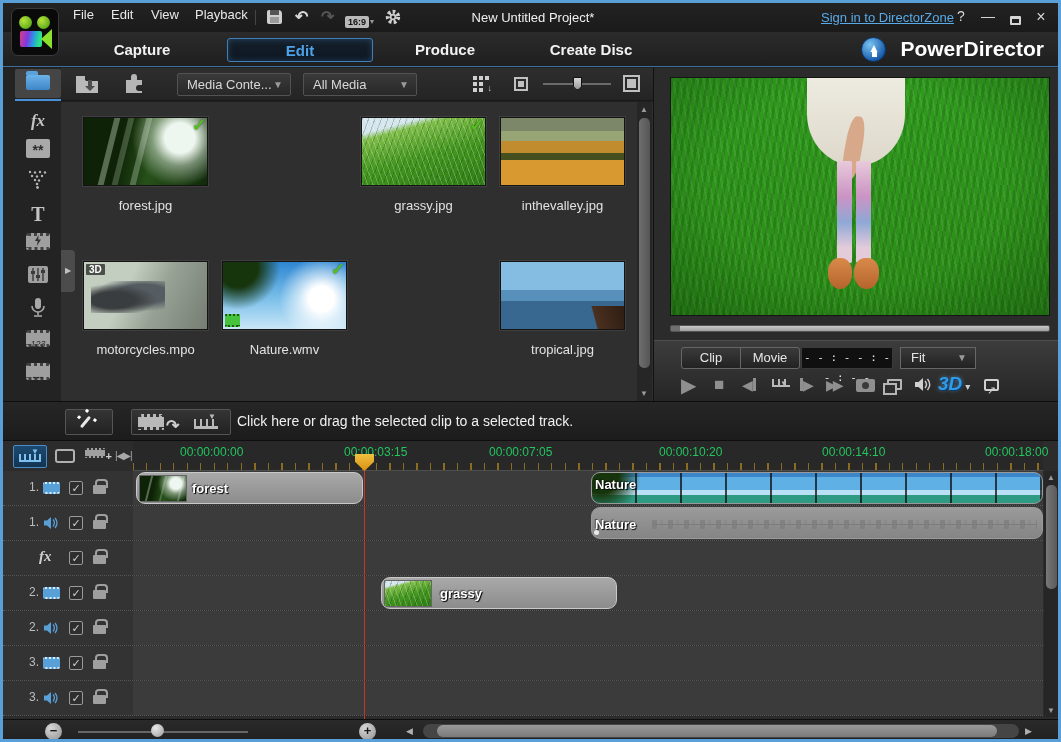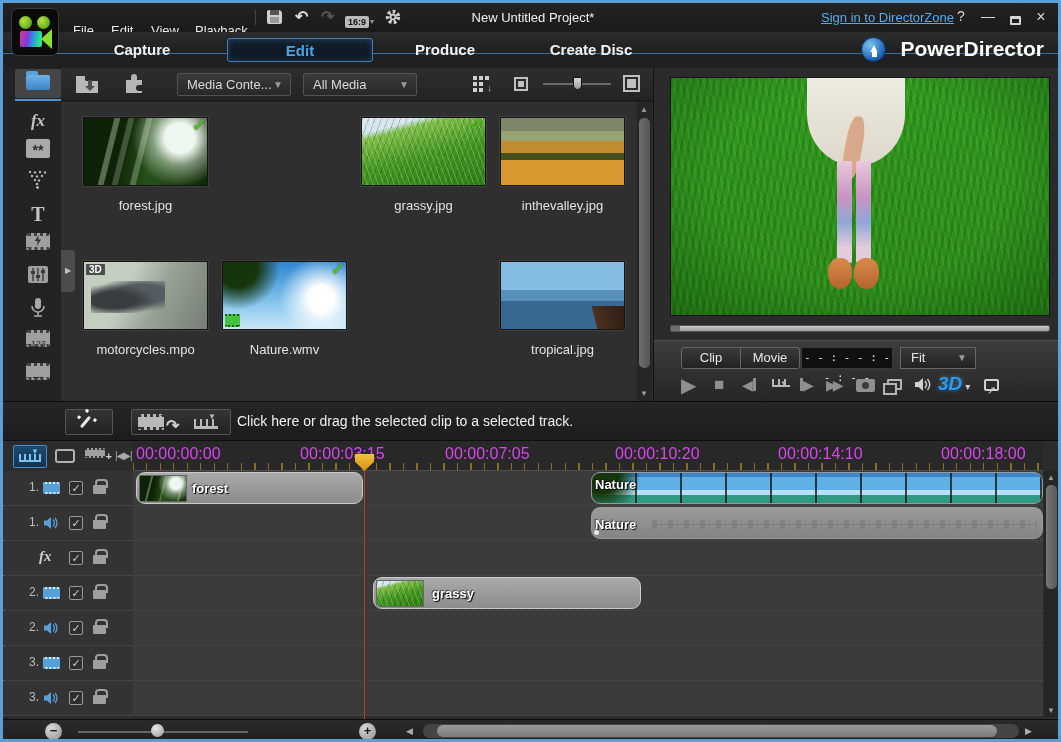--- a/index.html
+++ b/index.html
@@ -4,34 +4,34 @@
 <style>
   *{margin:0;padding:0;box-sizing:border-box;font-family:"Liberation Sans",sans-serif;}
   html,body{background:#888;}
   #win{position:relative;width:1061px;height:742px;background:#202020;border:3px solid #5b9fd8;overflow:hidden;}
   
   #titlebar{position:absolute;left:0;top:0;width:100%;height:29px;background:linear-gradient(#232323,#1a1a1a);}
   #appicon{position:absolute;left:8px;top:5px;width:48px;height:48px;background:#0a0a0a;border:1px solid #3a3a3a;border-radius:7px;z-index:30;}
   .reel{position:absolute;top:7px;width:13px;height:13px;border-radius:50%;background:radial-gradient(circle at 35% 35%,#b8e23a,#3f9a12);}
   #camBody{position:absolute;left:8px;top:22px;width:22px;height:16px;border-radius:2px;background:linear-gradient(100deg,#e03a8a,#7a3ae0 35%,#2a9ae0 60%,#2ae08a 85%);}
   #camCone{position:absolute;left:29px;top:20px;width:0;height:0;border:10px solid transparent;border-right:11px solid #8ae02a;border-left:0;}
-  .menu{position:absolute;top:18px;color:#e8e8e8;font-size:13px;padding:2px 6px;cursor:default;}
+  .menu{position:absolute;top:2px;color:#e8e8e8;font-size:13px;padding:2px 6px;cursor:default;}
   .tb-sep{position:absolute;top:7px;width:1px;height:15px;background:#454545;}
   .tb-ic{position:absolute;top:4px;color:#d8d8d8;font-size:16px;line-height:20px;}
   #floppy{width:15px;height:14px;background:#cfcfcf;border-radius:2px 4px 2px 2px;}
   #floppy i{position:absolute;left:3px;top:0;width:9px;height:5px;background:#555;}
   #floppy b{position:absolute;left:3px;top:7px;width:9px;height:6px;background:#9a9a9a;}
   #aspectBadge{background:#b9b9b9;color:#101010;font-size:9px;font-weight:bold;padding:1px 3px;border-radius:2px;letter-spacing:0;}
   #title-center{position:absolute;top:7px;left:420px;width:220px;text-align:center;color:#f0f0f0;font-size:13px;}
   #signin{position:absolute;top:7px;left:818px;color:#58aae8;font-size:13px;text-decoration:underline;cursor:pointer;}
   .winbtn{position:absolute;top:5px;color:#d5d5d5;font-size:14px;width:20px;text-align:center;cursor:pointer;}
   #btnMax{top:9px;}
   #btnMax b{display:inline-block;width:11px;height:9px;border:2px solid #d5d5d5;border-top-width:3px;border-radius:1px;}
   
-  #modebar{position:absolute;left:0;top:29px;width:100%;height:22px;background:linear-gradient(#2b2b2b,#1f1f1f);border-bottom:1px solid #3d6f9e;}
+  #modebar{position:absolute;left:0;top:29px;width:100%;height:35px;background:linear-gradient(#2b2b2b,#1f1f1f);border-bottom:1px solid #3d6f9e;}
   .modetab{position:absolute;top:6px;height:24px;line-height:24px;color:#f2f2f2;font-size:15px;font-weight:bold;text-align:center;cursor:pointer;}
   #tabEdit{left:224px;width:146px;border:1px solid #3f7fb5;border-radius:3px;background:linear-gradient(#15202c,#0d1620);color:#4da2e8;box-shadow:0 0 6px rgba(70,140,210,.35) inset;}
   #brand{position:absolute;right:14px;top:4px;height:27px;cursor:default;}
   #brandCircle{position:absolute;right:158px;top:1px;width:25px;height:25px;border-radius:50%;background:radial-gradient(circle at 35% 30%,#7ac4f2,#1458a8 75%);border:1px solid #0c3a70;}
   #brandCircle span{position:absolute;left:6px;top:3px;color:#fff;font-size:12px;}
   #brandCircle i{position:absolute;left:10px;top:13px;width:5px;height:6px;background:#fff;}
   #brandText{position:absolute;right:0;top:1px;color:#fff;font-size:21px;font-weight:bold;letter-spacing:0;}
   
   #sidebar{position:absolute;left:0;top:65px;width:58px;height:333px;background:#232323;}
   .room{position:absolute;left:13px;width:44px;height:28px;color:#b8b8b8;text-align:center;cursor:pointer;}
@@ -119,21 +119,21 @@
   .tlic{position:absolute;top:4px;cursor:pointer;}
   #tlicTimeline{left:10px;width:34px;height:23px;background:linear-gradient(#1d4a70,#123452);border:1px solid #4a8cc8;border-radius:2px;}
   #tlicTimeline .miniruler{left:5px;top:8px;width:22px;height:8px;border-bottom:2px solid #7ec0f0;background:repeating-linear-gradient(90deg,#7ec0f0 0 2px,transparent 2px 5px);}
   #tlicTimeline .miniruler::before{color:#7ec0f0;}
   #tlicStory{left:52px;top:8px;width:20px;height:14px;border:2px solid #b0b0b0;border-radius:3px;}
   #tlicAdd{left:82px;top:7px;}
   #tlicAdd .minifilm{position:static;display:block;width:20px;height:10px;border-top-width:2px;border-bottom-width:2px;background:#9f9f9f;}
   #tlicAdd::after{content:"+";position:absolute;right:-7px;bottom:-4px;color:#cfcfcf;font-size:11px;font-weight:bold;}
   #tlicSnap{left:112px;top:9px;color:#a8a8a8;font-size:10px;letter-spacing:-1px;}
   #ruler{position:absolute;left:130px;top:0;width:910px;height:30px;background:#282828;border-bottom:1px solid #4e4e4e;cursor:pointer;}
-  .rlabel{position:absolute;top:4px;color:#d946ef;font-size:16px;white-space:nowrap;}
+  .rlabel{position:absolute;top:4px;color:#22c55e;font-size:12px;white-space:nowrap;margin-left:44px;}
   #rticks{position:absolute;left:0;bottom:0;width:100%;height:7px;background:repeating-linear-gradient(90deg,#8a6d1e 0 1px,transparent 1px 13.5px);}
   #tracks{position:absolute;left:0;top:30px;width:1040px;height:246px;}
   .trow{position:absolute;left:0;width:1040px;height:35px;border-bottom:1px dotted #5a5a5a;}
   .thead{position:absolute;left:0;top:0;width:130px;height:34px;background:#333;}
   .tlane{position:absolute;left:130px;top:0;width:910px;height:34px;background:#3b3b3b;}
   .tnum{position:absolute;left:26px;top:9px;color:#bdbdbd;font-size:12px;}
   .fxnum{font-family:"Liberation Serif",serif;font-style:italic;font-weight:bold;font-size:15px;left:36px;top:7px;color:#cfcfcf;}
   .ic-film{position:absolute;left:40px;top:11px;width:17px;height:12px;background:#58a0d8;border-top:2px dotted #d8ecfa;border-bottom:2px dotted #d8ecfa;border-radius:2px;}
   .ic-speaker{position:absolute;left:40px;top:10px;}
   .cbx{position:absolute;left:66px;top:10px;width:14px;height:14px;border:1px solid #9a9a9a;border-radius:2px;color:#d0d0d0;font-size:11px;line-height:13px;text-align:center;cursor:pointer;background:#2e2e2e;}
@@ -470,21 +470,21 @@
       </div>
 
       <div class="trow" style="top:105px">
         <div class="thead">
           <span class="tnum">2.</span>
           <span class="ic-film"></span>
           <span class="cbx">✓</span>
           <span class="lock"></span>
         </div>
         <div class="tlane">
-          <div class="clip" style="left:240px;width:268px">
+          <div class="clip" style="left:248px;width:236px">
             <span class="clipthumb th-grassy"></span>
             <span class="cliplabel" style="left:58px">grassy</span>
           </div>
         </div>
       </div>
 
       <div class="trow" style="top:140px">
         <div class="thead">
           <span class="tnum">2.</span>
           <span class="ic-speaker"><svg width="15" height="14" viewBox="0 0 15 14">

